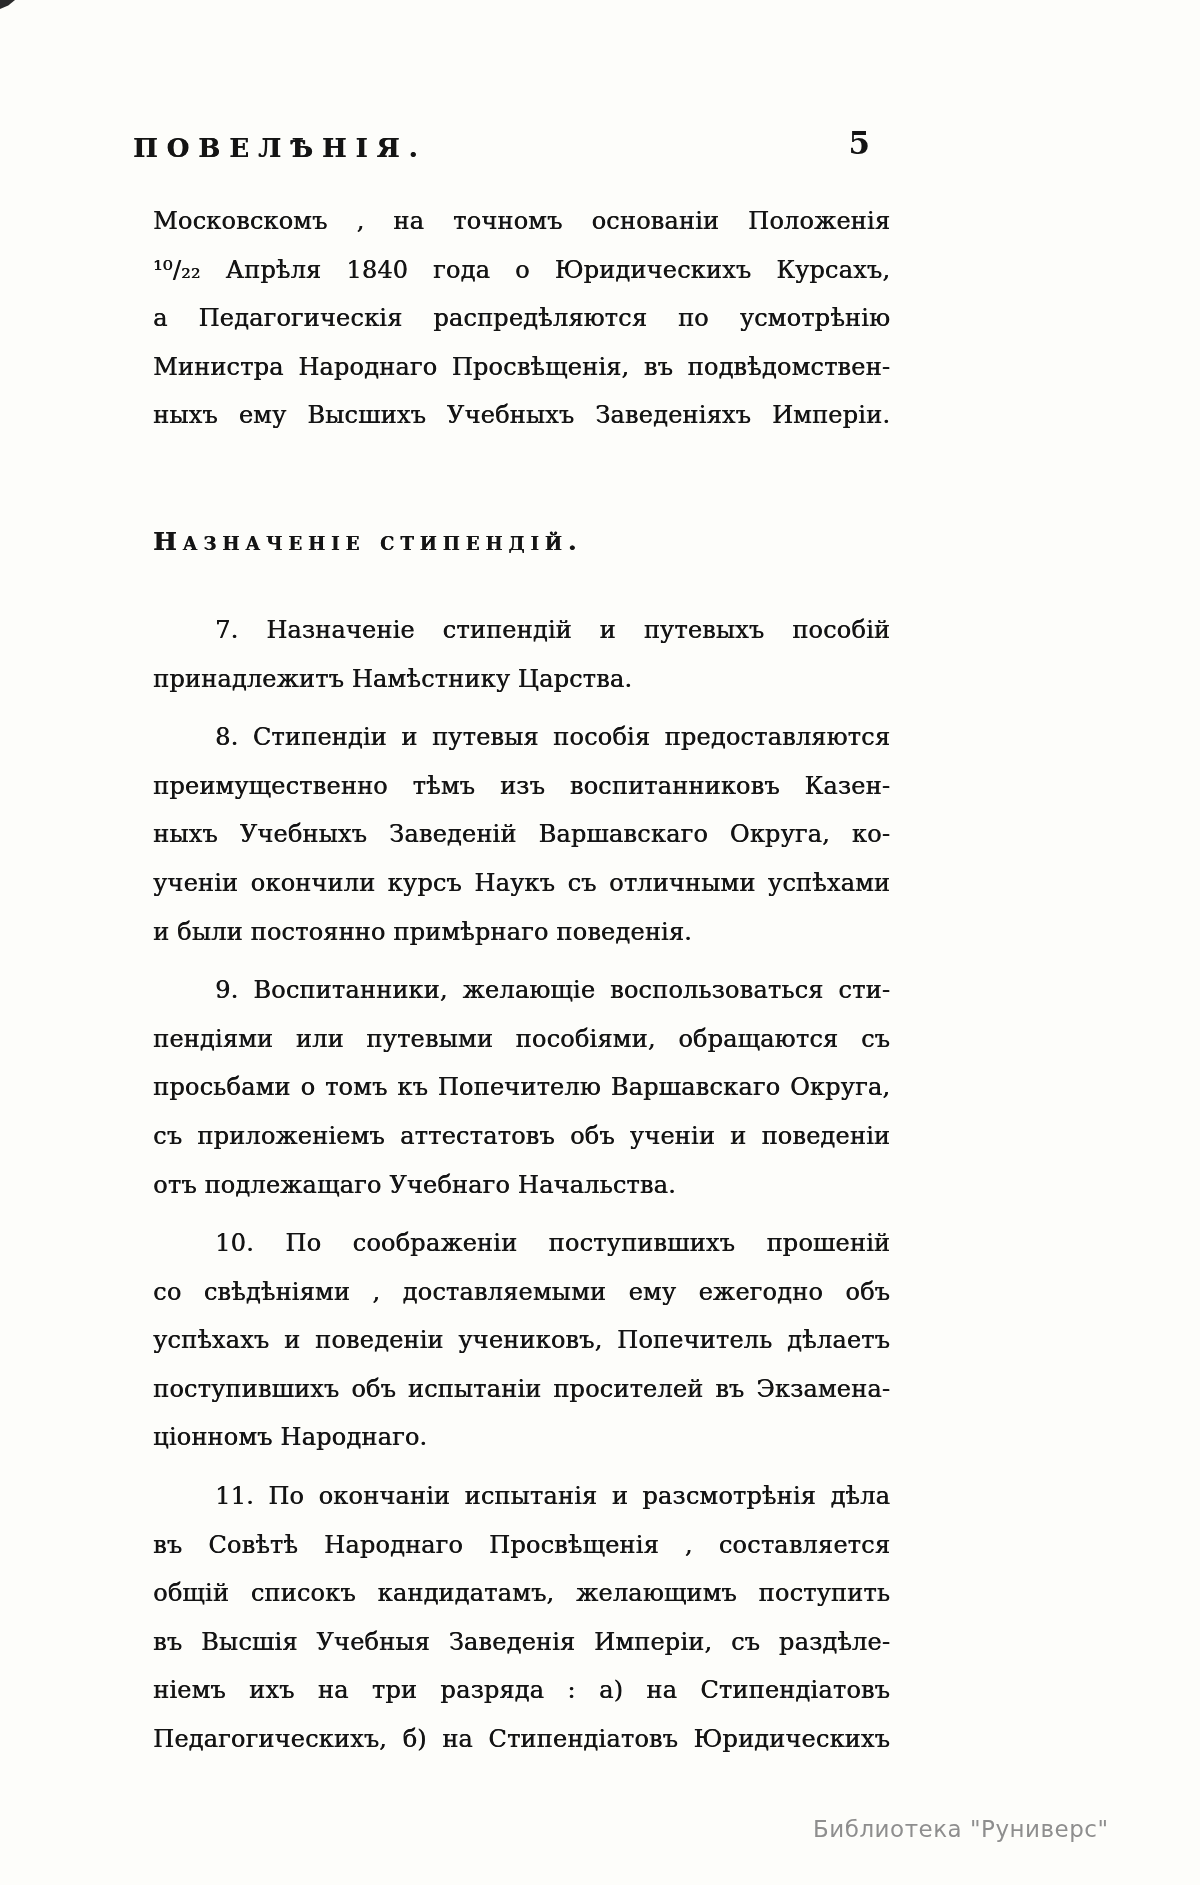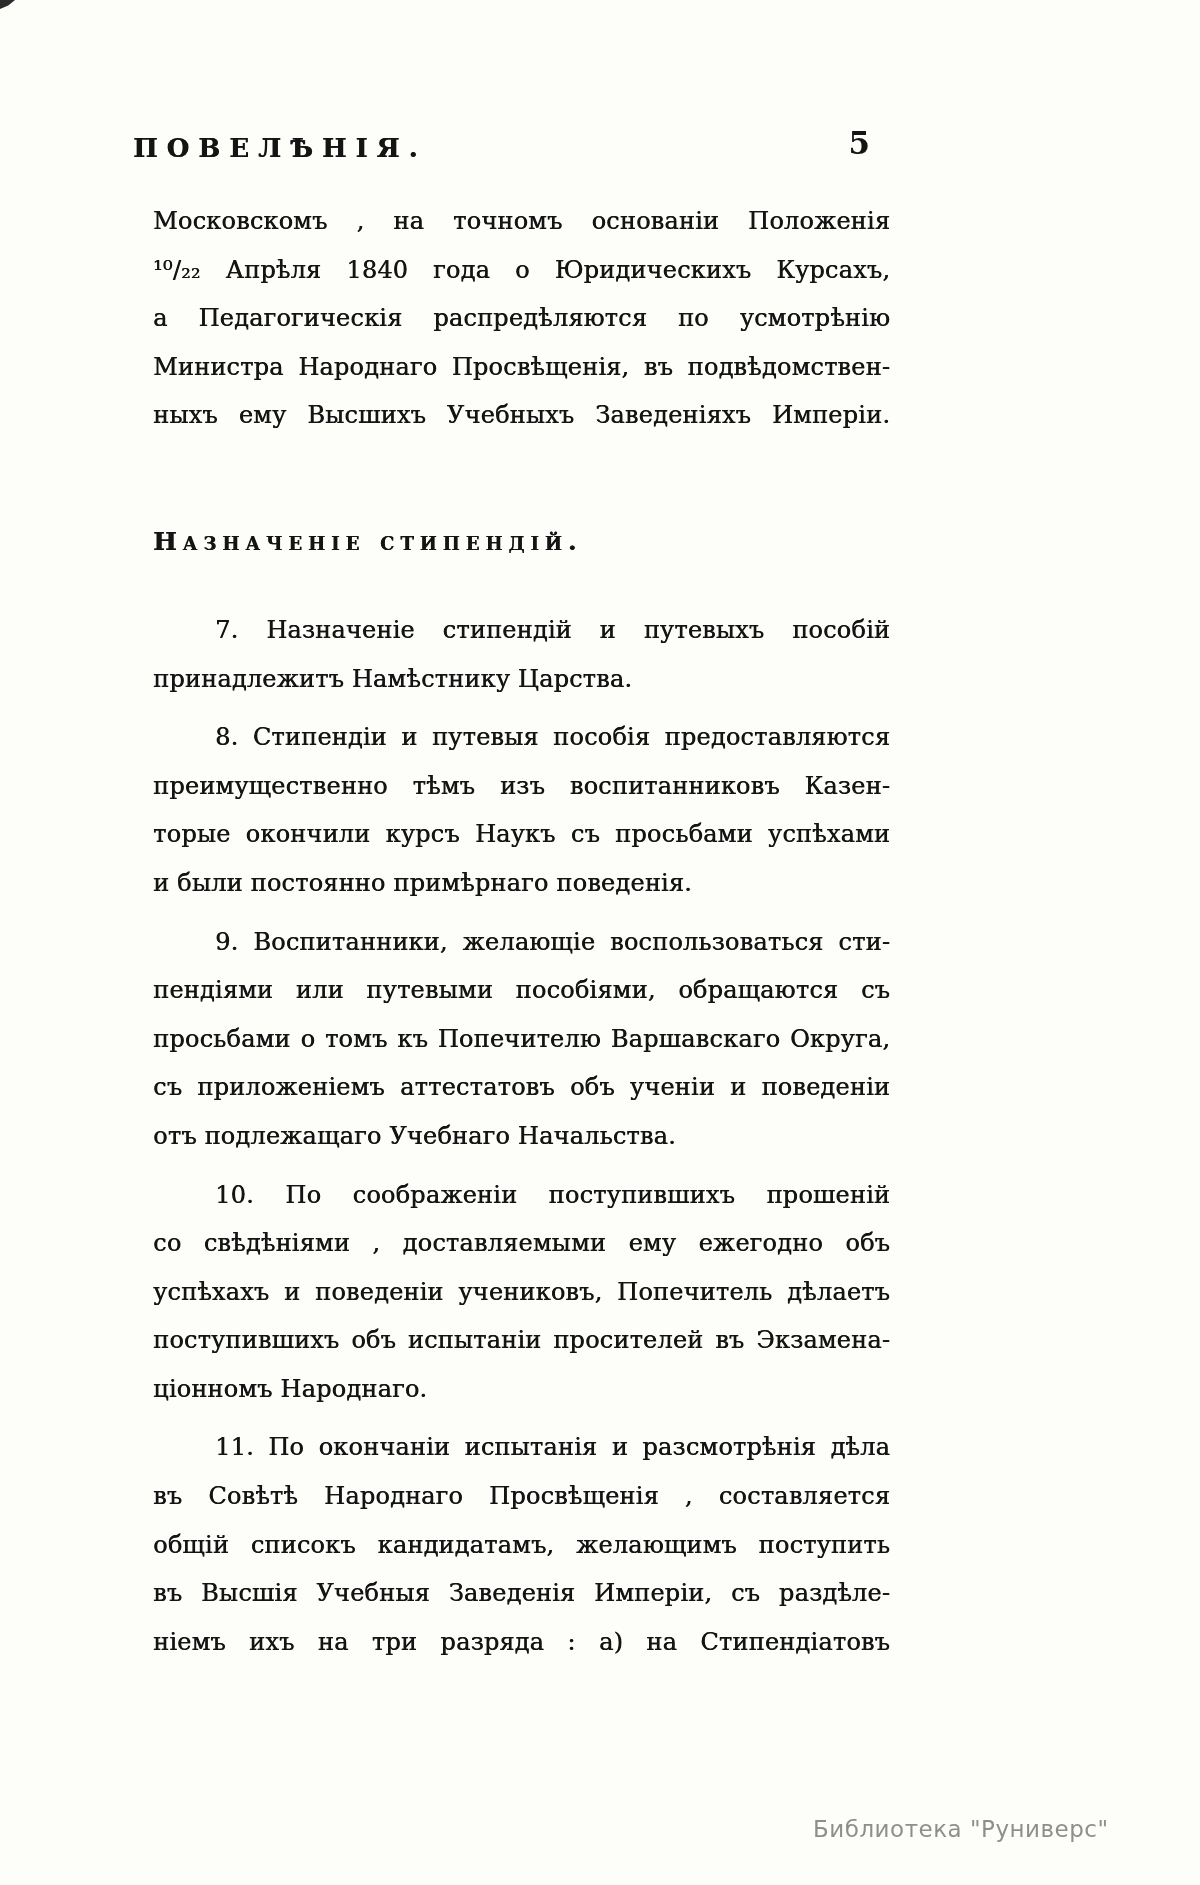--- a/index.html
+++ b/index.html
@@ -95,21 +95,22 @@
     <h2 class="sechead">Назначеніе стипендій.</h2>
 
     <div class="para art first-art">
       <div class="ln first">7. Назначеніе стипендій и путевыхъ пособій</div>
       <div class="ln end">принадлежитъ Намѣстнику Царства.</div>
     </div>
 
     <div class="para art">
       <div class="ln first">8. Стипендіи и путевыя пособія предоставляются</div>
       <div class="ln">преимущественно тѣмъ изъ воспитанниковъ Казен-</div>
-      <div class="ln">торые окончили курсъ Наукъ съ просьбами успѣхами</div>
+      <div class="ln">ныхъ Учебныхъ Заведеній Варшавскаго Округа, ко-</div>
+      <div class="ln">ученіи окончили курсъ Наукъ съ отличными успѣхами</div>
       <div class="ln end">и были постоянно примѣрнаго поведенія.</div>
     </div>
 
     <div class="para art">
       <div class="ln first">9. Воспитанники, желающіе воспользоваться сти-</div>
       <div class="ln">пендіями или путевыми пособіями, обращаются съ</div>
       <div class="ln">просьбами о томъ къ Попечителю Варшавскаго Округа,</div>
       <div class="ln">съ приложеніемъ аттестатовъ объ ученіи и поведеніи</div>
       <div class="ln end">отъ подлежащаго Учебнаго Начальства.</div>
     </div>
@@ -121,19 +122,20 @@
       <div class="ln">поступившихъ объ испытаніи просителей въ Экзамена-</div>
       <div class="ln end">ціонномъ Народнаго.</div>
     </div>
 
     <div class="para art">
       <div class="ln first">11. По окончаніи испытанія и разсмотрѣнія дѣла</div>
       <div class="ln">въ Совѣтѣ Народнаго Просвѣщенія , составляется</div>
       <div class="ln">общій списокъ кандидатамъ, желающимъ поступить</div>
       <div class="ln">въ Высшія Учебныя Заведенія Имперіи, съ раздѣле-</div>
       <div class="ln">ніемъ ихъ на три разряда :  а)  на Стипендіатовъ</div>
+      <div class="ln">Педагогическихъ, б) на Стипендіатовъ Юридическихъ</div>
     </div>
 
   </main>
 
   <div class="watermark">Библиотека "Руниверс"</div>
 
 </div>
 
 </body></html>

